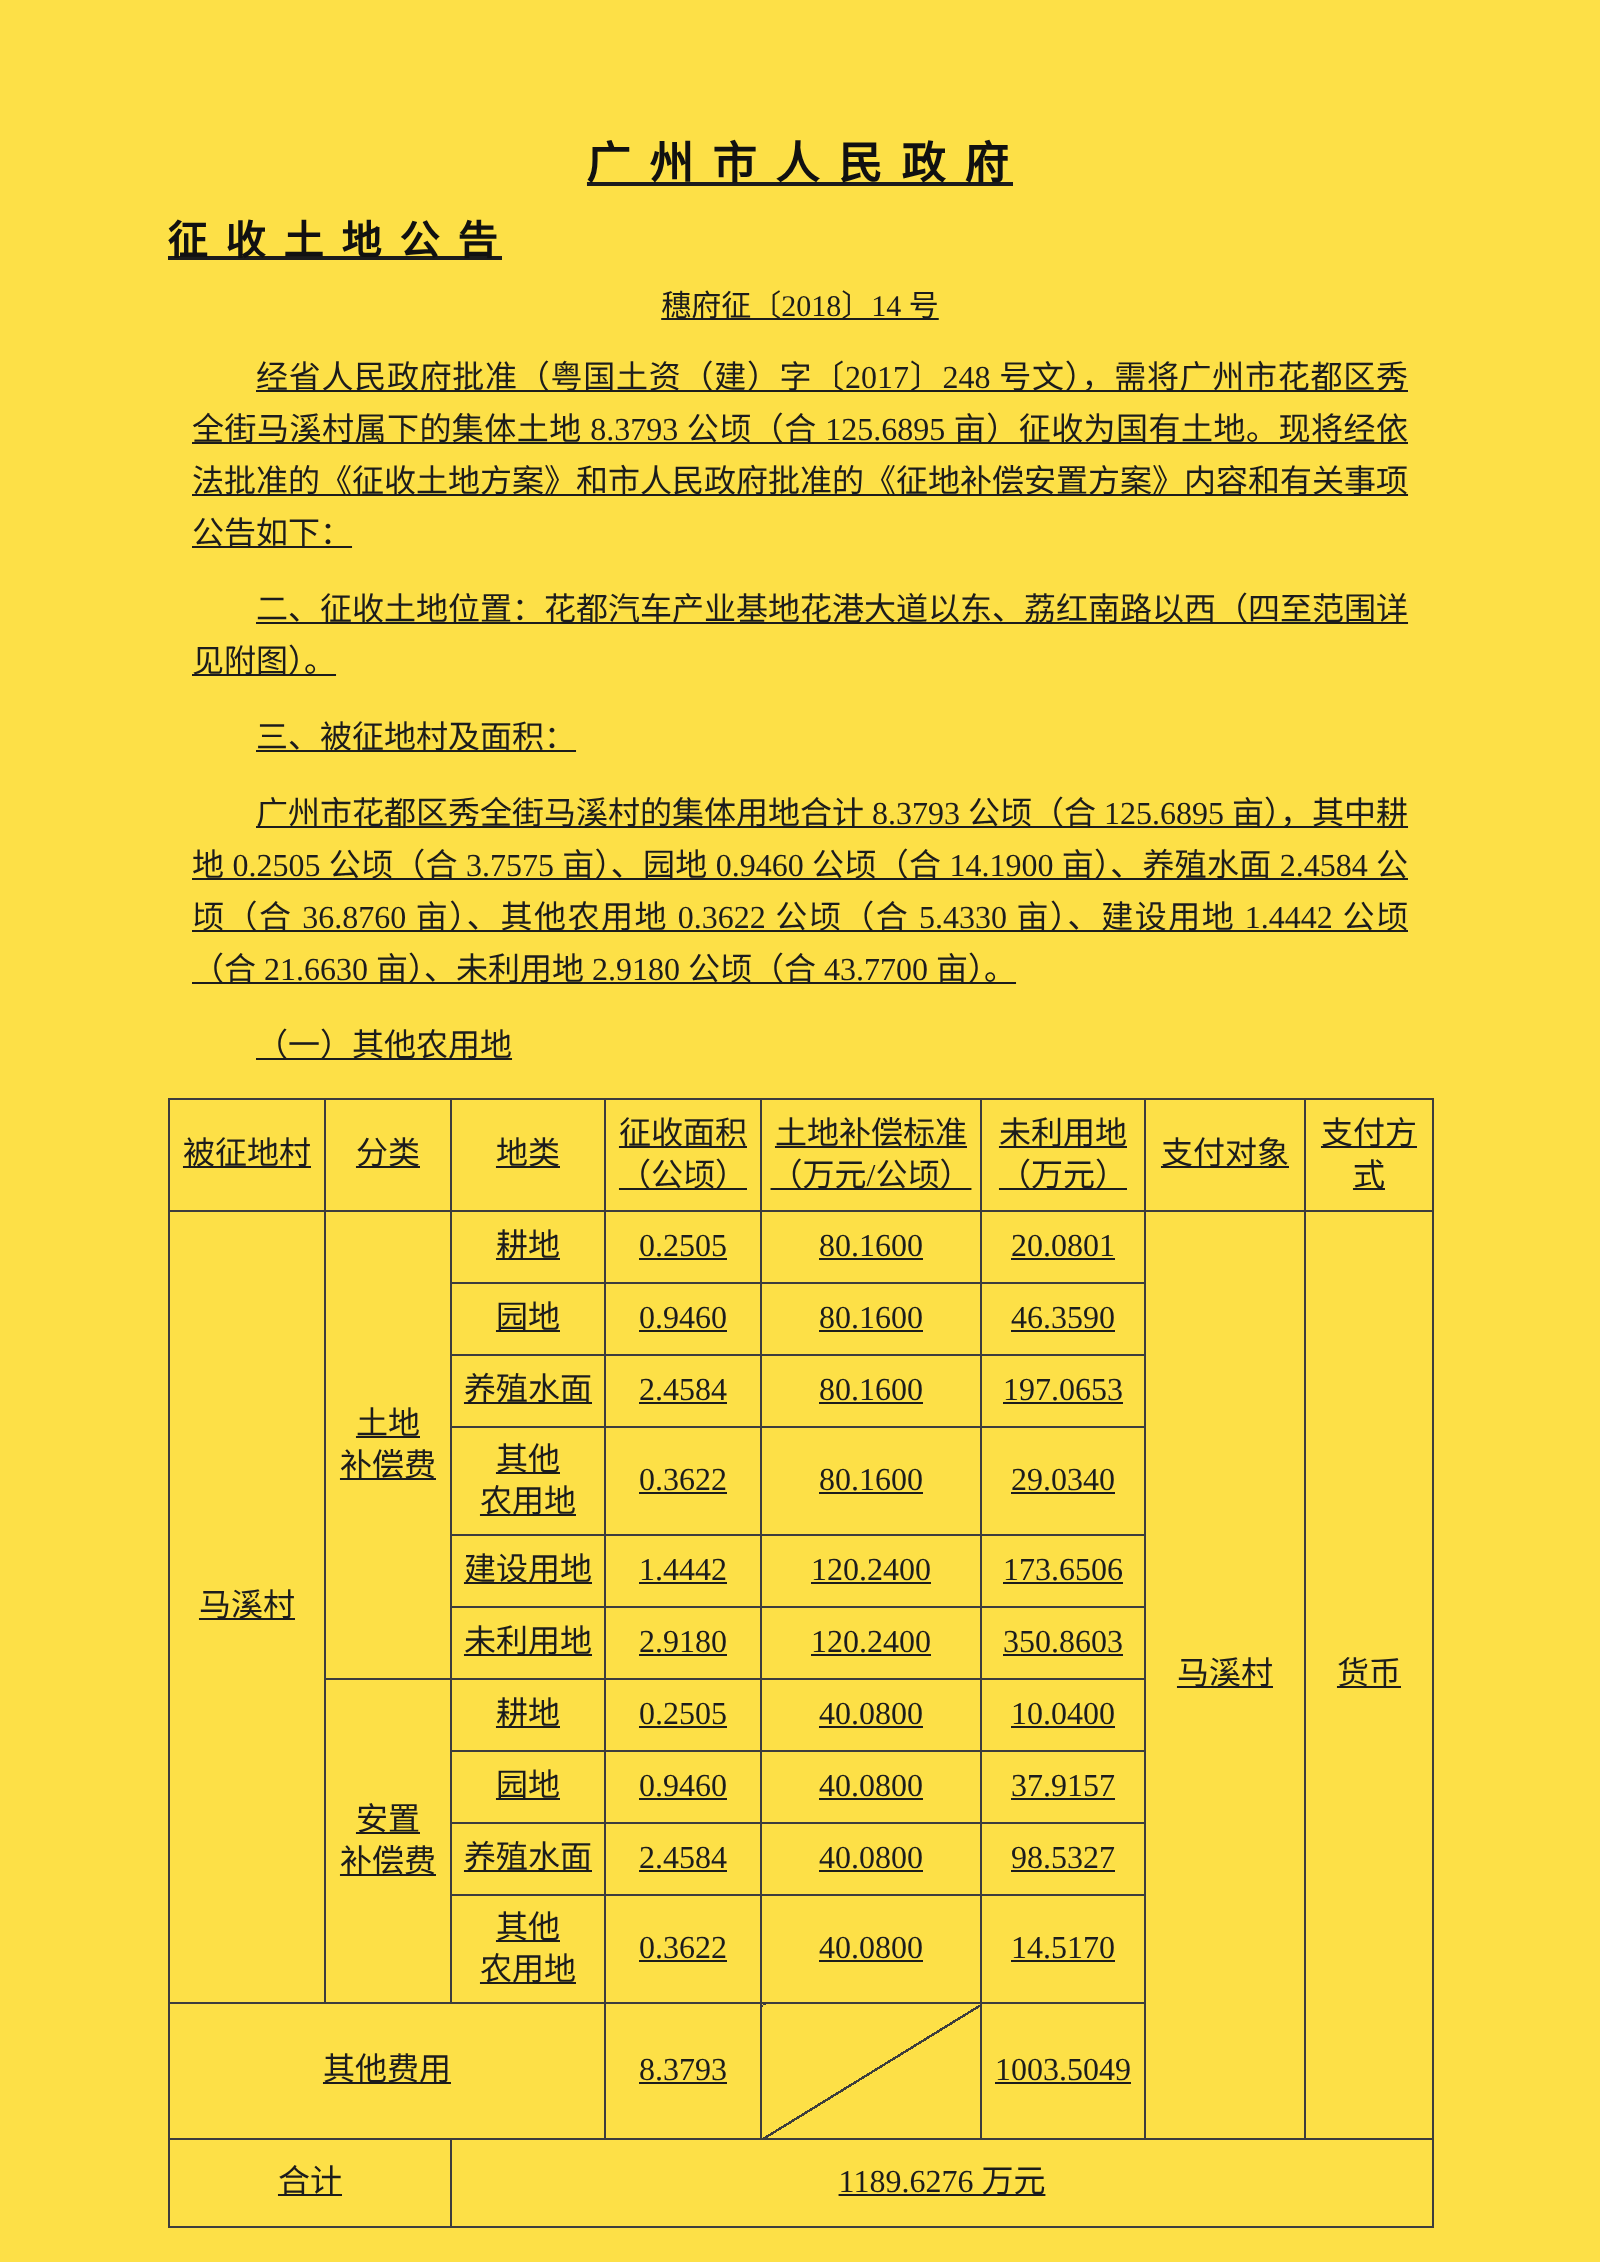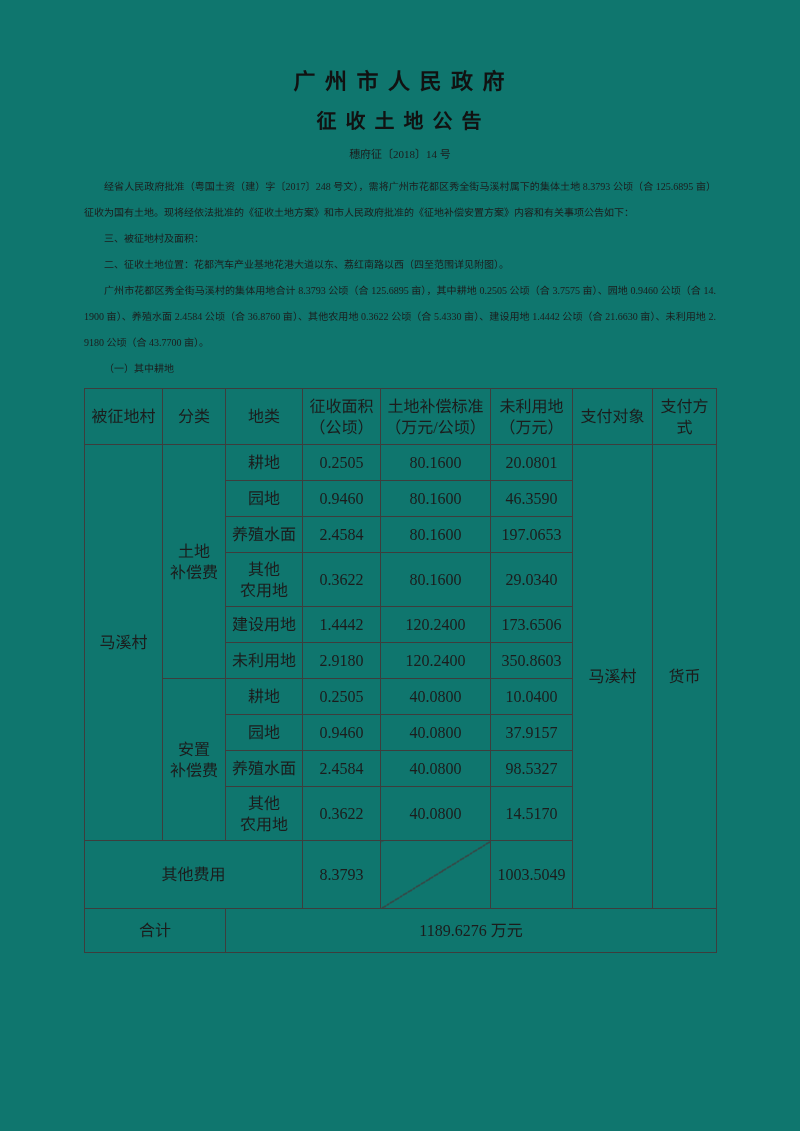--- a/index.html
+++ b/index.html
@@ -1,55 +1,55 @@
 <!DOCTYPE html>
 <html lang="zh-CN"><head>
 <meta charset="utf-8">
 <style>
   html, body { margin: 0; padding: 0; background: #ffffff; }
   .page {
     position: relative;
     width: 800px;
     height: 1131px;
     margin: 0 auto;
-    background: #0f766e;
+    background: #fde047;
     box-sizing: border-box;
     padding: 66px 84px 0 84px;
     color: #1c1c1c;
     font-family: "Liberation Serif", "DejaVu Serif", serif;
     overflow: hidden;
+    text-decoration: underline;
   }
   .doc-title {
     margin: 0;
     text-align: center;
     font-size: 22px;
     font-weight: bold;
     line-height: 32px;
     letter-spacing: 2px;
     color: #111;
   }
   .doc-subtitle {
     margin: 8px 0 0 0;
-    text-align: center;
     font-size: 20px;
     font-weight: bold;
     line-height: 30px;
     letter-spacing: 2px;
     color: #111;
   }
   .doc-number {
     margin: 7px 0 0 0;
     text-align: center;
-    font-size: 11px;
+    font-size: 15px;
     line-height: 22px;
   }
   .body-text { margin-top: 9px; }
   .body-text p {
-    margin: 0;
-    font-size: 10px;
+    margin: 12px;
+    font-size: 16px;
     line-height: 26px;
     text-align: justify;
     text-indent: 2em;
     word-break: break-all;
   }
   table.comp-table {
     margin-top: 6px;
     border-collapse: collapse;
     table-layout: fixed;
     width: 632px;
@@ -84,24 +84,24 @@
 <body>
 
 <div class="page">
 
   <h1 class="doc-title">广 州 市 人 民 政 府</h1>
   <h2 class="doc-subtitle">征 收 土 地 公 告</h2>
   <div class="doc-number">穗府征〔2018〕14 号</div>
 
   <div class="body-text">
     <p>经省人民政府批准（粤国土资（建）字〔2017〕248 号文），需将广州市花都区秀全街马溪村属下的集体土地 8.3793 公顷（合 125.6895 亩）征收为国有土地。现将经依法批准的《征收土地方案》和市人民政府批准的《征地补偿安置方案》内容和有关事项公告如下：</p>
+    <p>二、征收土地位置：花都汽车产业基地花港大道以东、荔红南路以西（四至范围详见附图）。</p>
     <p>三、被征地村及面积：</p>
-    <p>二、征收土地位置：花都汽车产业基地花港大道以东、荔红南路以西（四至范围详见附图）。</p>
     <p>广州市花都区秀全街马溪村的集体用地合计 8.3793 公顷（合 125.6895 亩），其中耕地 0.2505 公顷（合 3.7575 亩）、园地 0.9460 公顷（合 14.1900 亩）、养殖水面 2.4584 公顷（合 36.8760 亩）、其他农用地 0.3622 公顷（合 5.4330 亩）、建设用地 1.4442 公顷（合 21.6630 亩）、未利用地 2.9180 公顷（合 43.7700 亩）。</p>
-    <p>（一）其中耕地</p>
+    <p>（一）其他农用地</p>
   </div>
 
   <table class="comp-table">
     <colgroup>
       <col style="width:78px">
         <col style="width:63px">
         <col style="width:77px">
         <col style="width:78px">
       <col style="width:110px">
         <col style="width:82px">

